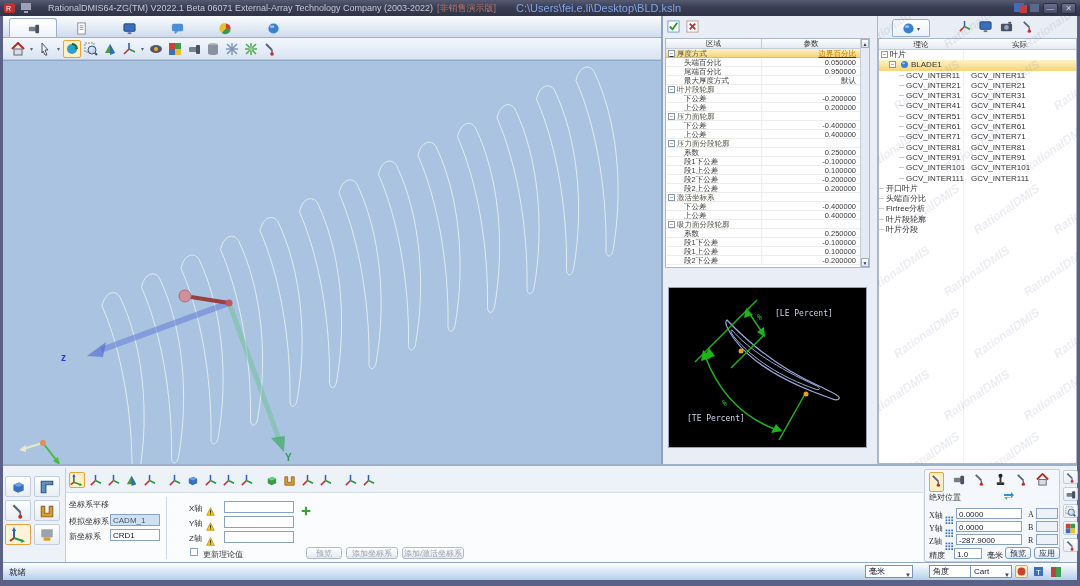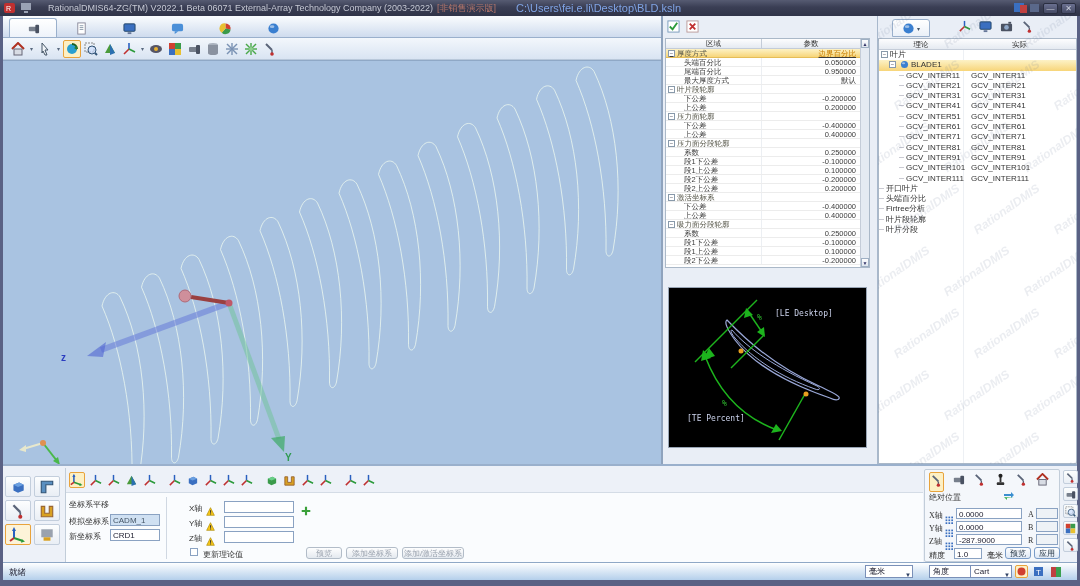--- a/index.html
+++ b/index.html
@@ -482,21 +482,21 @@
           <path d="M 77 20 L 75 30 L 84 27 Z" fill="#1db41d"></path>
           <path d="M 96 49 L 88 44 L 95 39 Z" fill="#1db41d"></path>
           <line x1="95" y1="47" x2="62" y2="80" stroke="#1db41d" stroke-width="1.5"></line>
           <circle cx="72" cy="63" r="2.5" fill="#e8a020"></circle>
           <path d="M 36 68 C 50 105 75 130 108 142" fill="none" stroke="#1db41d" stroke-width="1.5"></path>
           <path d="M 34 62 L 32 73 L 42 70 Z" fill="#1db41d"></path>
           <path d="M 113 143 L 102 145 L 107 136 Z" fill="#1db41d"></path>
           <line x1="136" y1="106" x2="110" y2="152" stroke="#1db41d" stroke-width="1.5"></line>
           <circle cx="137" cy="106" r="2.5" fill="#e8a020"></circle>
         </svg>
-      <span class="bl-label" style="left:106px;top:21px">[LE Desktop]</span>
+      <span class="bl-label" style="left:106px;top:21px">[LE Percent]</span>
       <span class="bl-label" style="left:18px;top:126px">[TE Percent]</span>
       <span class="bl-label" style="left:88px;top:25px;color:#2fc02f">%</span>
       <span class="bl-label" style="left:53px;top:111px;color:#2fc02f">%</span>
     </div>
   </div>
 
   <div id="rightpanel">
     <div id="right-minibar">
         <div id="rtab-sel">
           <svg width="13" height="13" viewBox="0 0 14 14">

